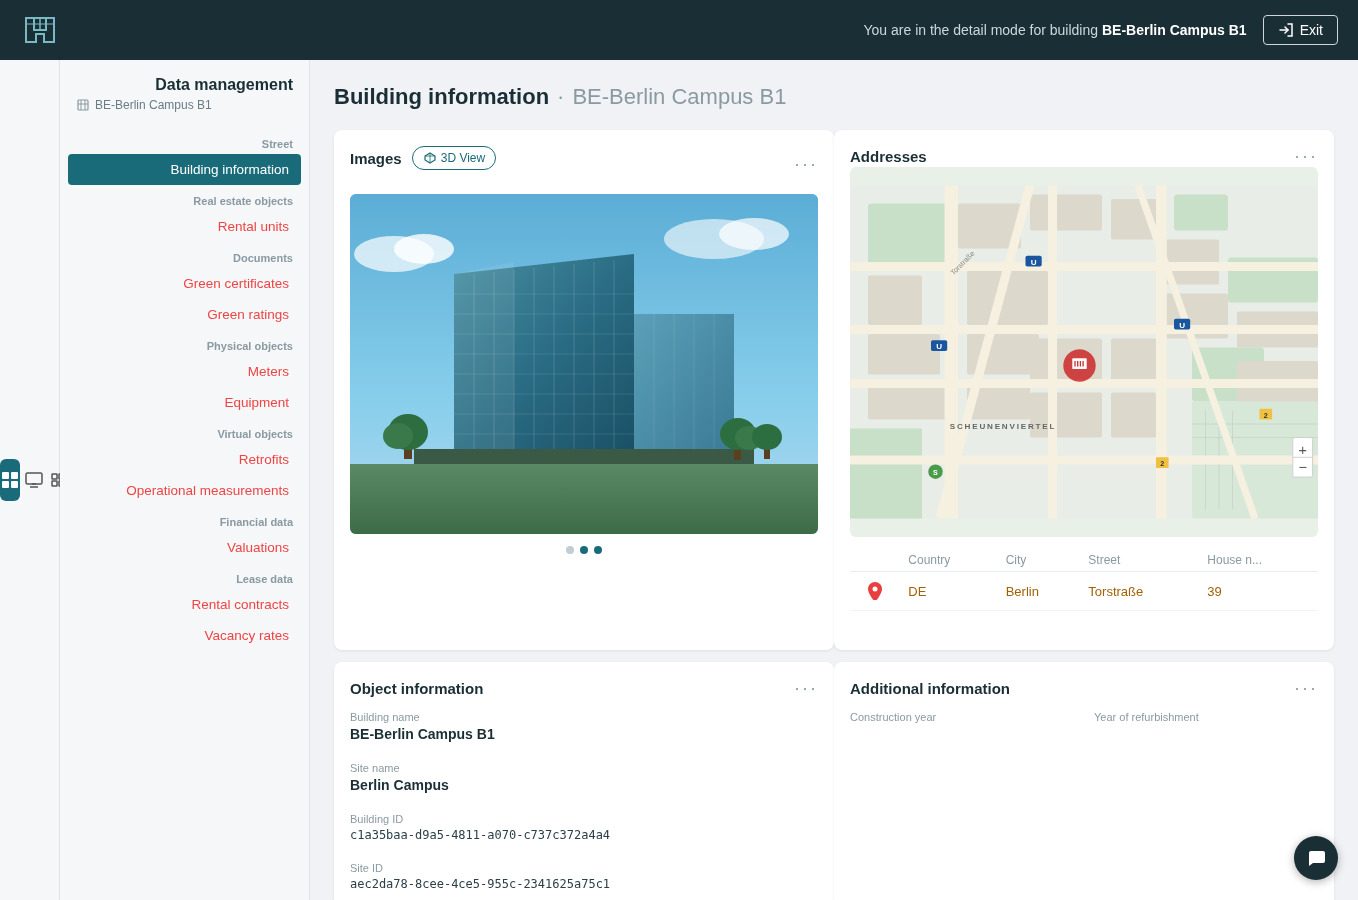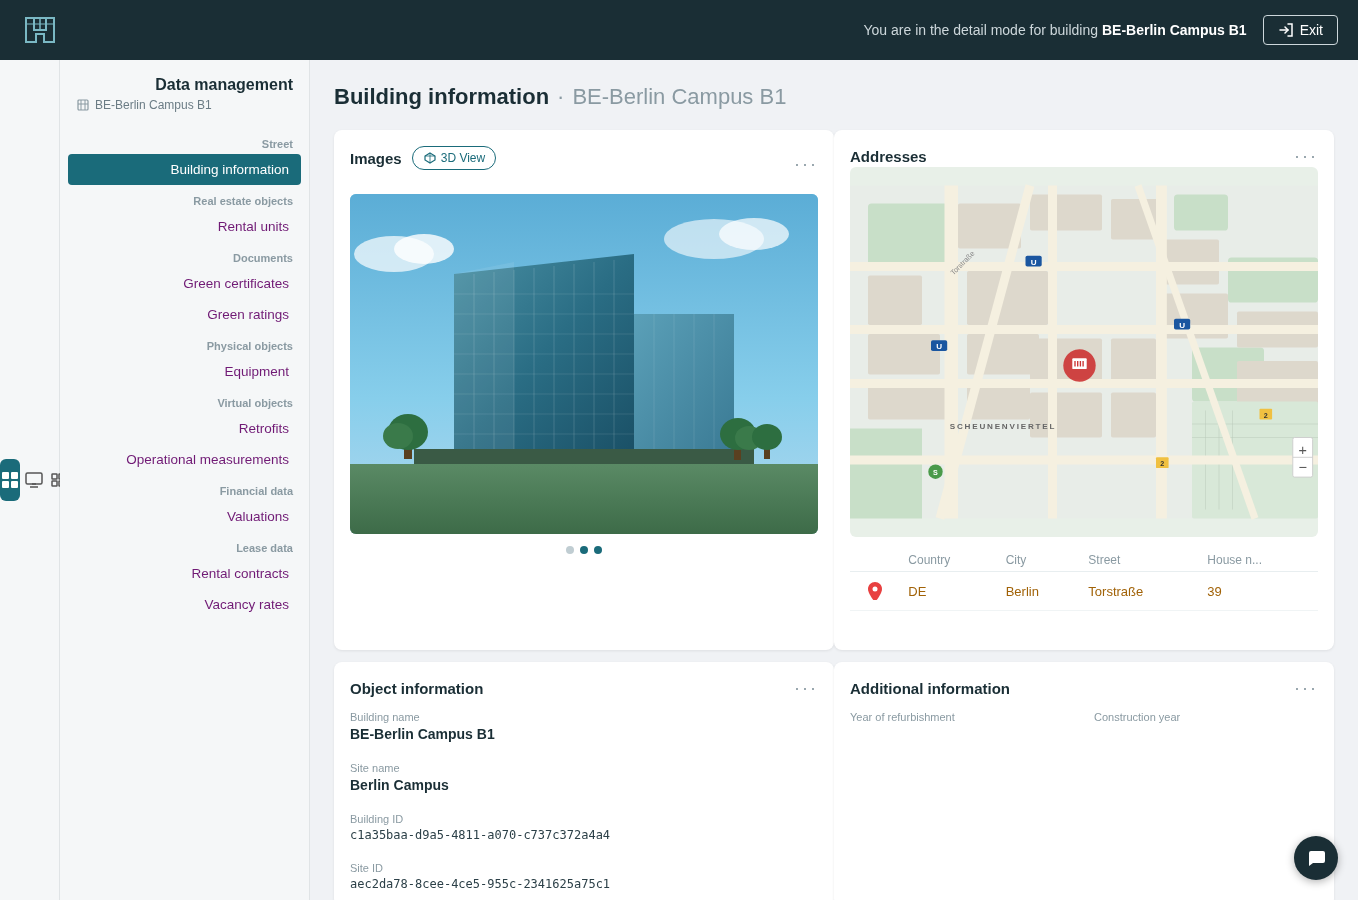--- a/index.html
+++ b/index.html
@@ -127,21 +127,21 @@
     .nav-section-label {
       font-size: 11px;
       font-weight: 600;
       color: #8a9aa2;
       padding: 10px 16px 4px;
       text-transform: none;
     }
     .nav-item {
       padding: 8px 20px;
       font-size: 13.5px;
-      color: #701a75;
+      color: #ef4444;
       cursor: pointer;
       border-radius: 0;
     }
     .nav-item.active {
       background: #1a6b7a;
       color: #fff;
       border-radius: 4px;
       margin: 0 8px;
       padding: 8px 12px;
     }
@@ -404,20 +404,21 @@
     <div class="nav-item active">Building information</div>
 
     <div class="nav-section-label">Real estate objects</div>
     <div class="nav-item">Rental units</div>
 
     <div class="nav-section-label">Documents</div>
     <div class="nav-item">Green certificates</div>
     <div class="nav-item">Green ratings</div>
 
     <div class="nav-section-label">Physical objects</div>
+    <div class="nav-item">Meters</div>
     <div class="nav-item">Equipment</div>
 
     <div class="nav-section-label">Virtual objects</div>
     <div class="nav-item">Retrofits</div>
     <div class="nav-item">Operational measurements</div>
 
     <div class="nav-section-label">Financial data</div>
     <div class="nav-item">Valuations</div>
 
     <div class="nav-section-label">Lease data</div>
@@ -674,25 +675,25 @@
         </div>
       </div>
 
       <div class="card add-card">
         <div class="card-header">
           <span class="card-title">Additional information</span>
           <span class="card-actions">···</span>
         </div>
         <div class="add-grid">
           <div>
-            <div class="add-field-label">Year of refurbishment</div>
+            <div class="add-field-label">Construction year</div>
             <div style="height:20px;"></div>
           </div>
           <div>
-            <div class="add-field-label">Construction year</div>
+            <div class="add-field-label">Year of refurbishment</div>
             <div style="height:20px;"></div>
           </div>
         </div>
       </div>
     </div>
   </div>
 </div>
 
 <div style="position:fixed; bottom:20px; right:20px; width:44px; height:44px; background:#1a2e35; border-radius:50%; display:flex; align-items:center; justify-content:center; cursor:pointer; box-shadow:0 2px 8px rgba(0,0,0,0.3);">
   <svg width="22" height="22" viewBox="0 0 22 22" fill="none">

